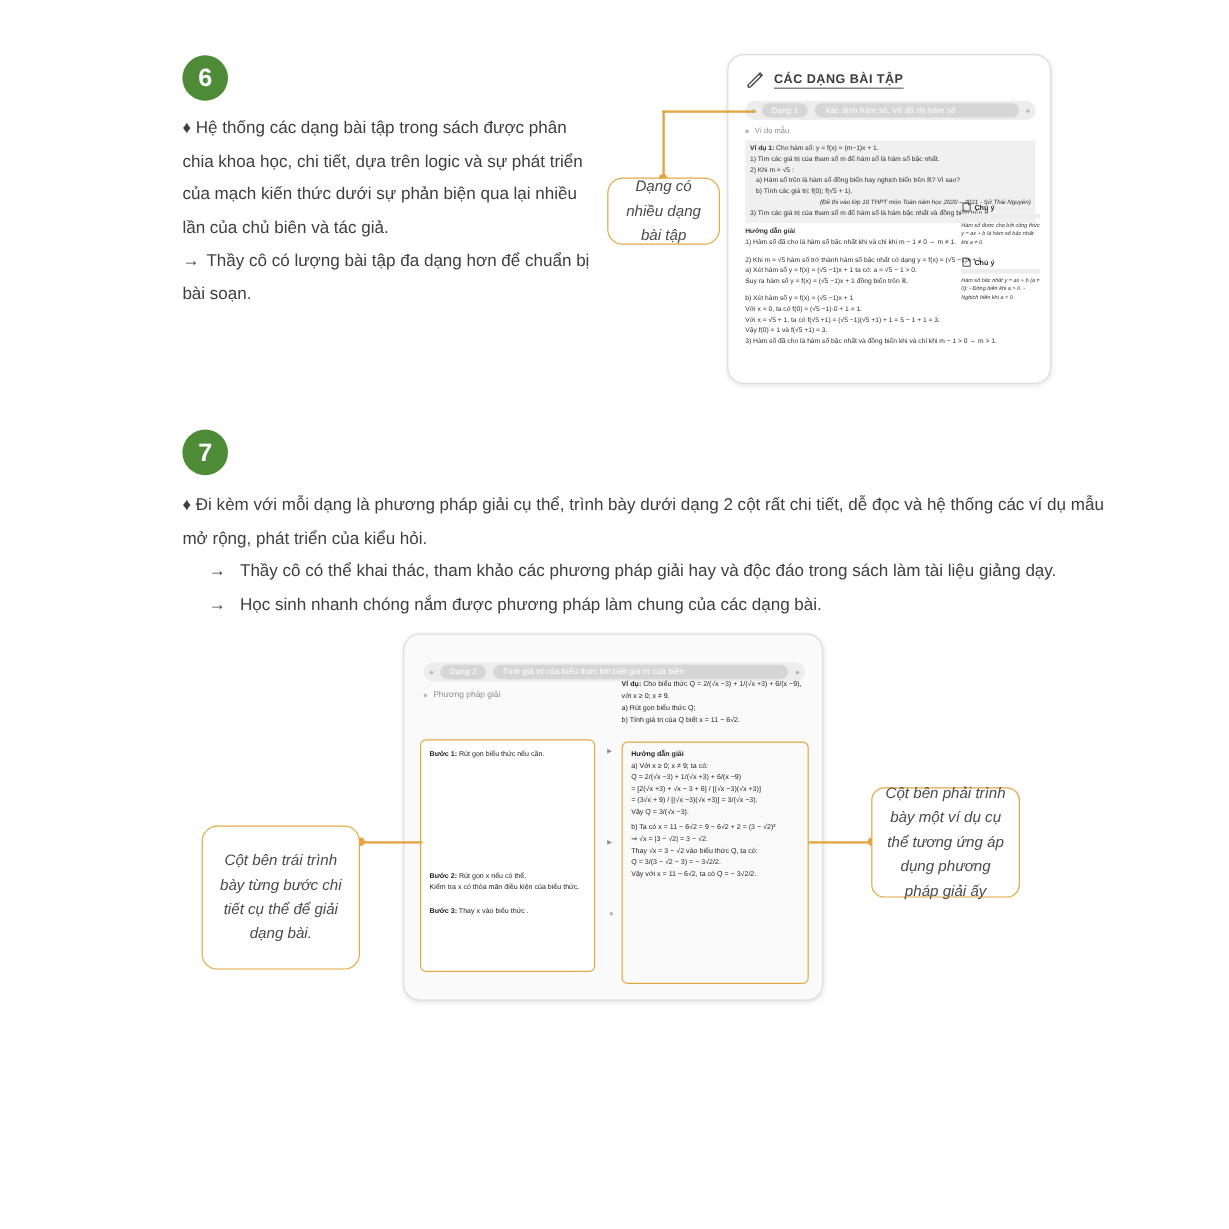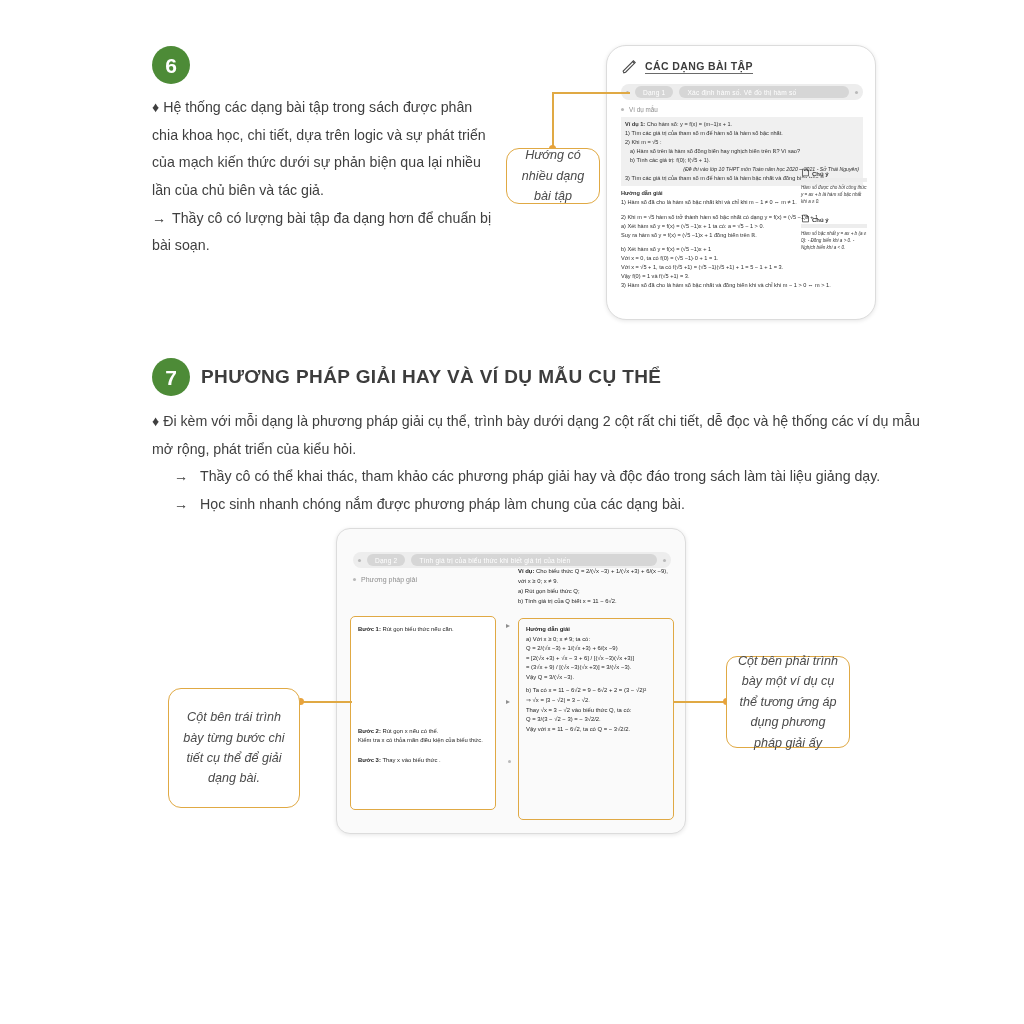--- a/index.html
+++ b/index.html
@@ -44,21 +44,21 @@
   .page-card {
     position:absolute;
     background:#fff;
     border:1px solid #dcdcdc;
     border-radius:14px;
     box-shadow:0 1px 4px rgba(0,0,0,.10);
     overflow:hidden;
   }
 
   
-  #page-1 { left:606px; top:45px; width:270px; height:275px; padding:12px 12px 8px 14px;border-radius:20px; }
+  #page-1 { left:606px; top:45px; width:270px; height:275px; padding:12px 12px 8px 14px; }
   .pg-head { display:flex; align-items:center; gap:7px; }
   .pencil-ic { width:17px; height:17px; flex:0 0 auto; }
   .pg-head-title {
     font-size:10.5px; font-weight:bold; letter-spacing:.4px; color:#3c3c3c;
     border-bottom:1.4px solid #6a6a6a; padding-bottom:1px;
   }
   .dang-bar {
     margin-top:9px; display:flex; align-items:center; gap:6px;
     background:#ededed; border-radius:9px; padding:2px 5px;
   }
@@ -145,21 +145,20 @@
     <div class="para">♦ Hệ thống các dạng bài tập trong sách được phân chia khoa học, chi tiết, dựa trên logic và sự phát triển của mạch kiến thức dưới sự phản biện qua lại nhiều lần của chủ biên và tác giả.</div>
     <div class="para">
       <span class="arrow">→</span><span>Thầy cô có lượng bài tập đa dạng hơn để chuẩn bị bài soạn.</span>
     </div>
   </div>
 </div>
 
 <div id="section-7">
   <div class="sec-head">
     <div class="num-badge">7</div>
-    <div class="sec-title">PHƯƠNG PHÁP GIẢI HAY VÀ VÍ DỤ MẪU CỤ THỂ</div>
   </div>
   <div class="body">
     <div class="para">♦ Đi kèm với mỗi dạng là phương pháp giải cụ thể, trình bày dưới dạng 2 cột rất chi tiết, dễ đọc và hệ thống các ví dụ mẫu mở rộng, phát triển của kiểu hỏi.</div>
     <div class="para sub">
       <span class="ar">→</span>
       <span>Thầy cô có thể khai thác, tham khảo các phương pháp giải hay và độc đáo trong sách làm tài liệu giảng dạy.</span>
     </div>
     <div class="para sub">
       <span class="ar">→</span>
       <span>Học sinh nhanh chóng nắm được phương pháp làm chung của các dạng bài.</span>
@@ -309,15 +308,15 @@
 <div class="ln v" style="left:552px; top:92px;  height:58px;"></div>
 <div class="ln h" style="left:552px; top:92px;  width:78px;"></div>
 <div class="knob" style="left:549px; top:145px;"></div>
 
 <div class="ln h" style="left:300px; top:701px; width:52px;"></div>
 <div class="knob" style="left:297px; top:698px;"></div>
 
 <div class="ln h" style="left:674px; top:701px; width:52px;"></div>
 <div class="knob" style="left:723px; top:698px;"></div>
 
-<div id="callout-1" class="callout">Hướng có nhiều dạng bài tập</div>
+<div id="callout-1" class="callout">Dạng có nhiều dạng bài tập</div>
 <div id="callout-2" class="callout">Cột bên trái trình bày từng bước chi tiết cụ thể để giải dạng bài.</div>
 <div id="callout-3" class="callout">Cột bên phải trình bày một ví dụ cụ thể tương ứng áp dụng phương pháp giải ấy</div>
 
 </body></html>

